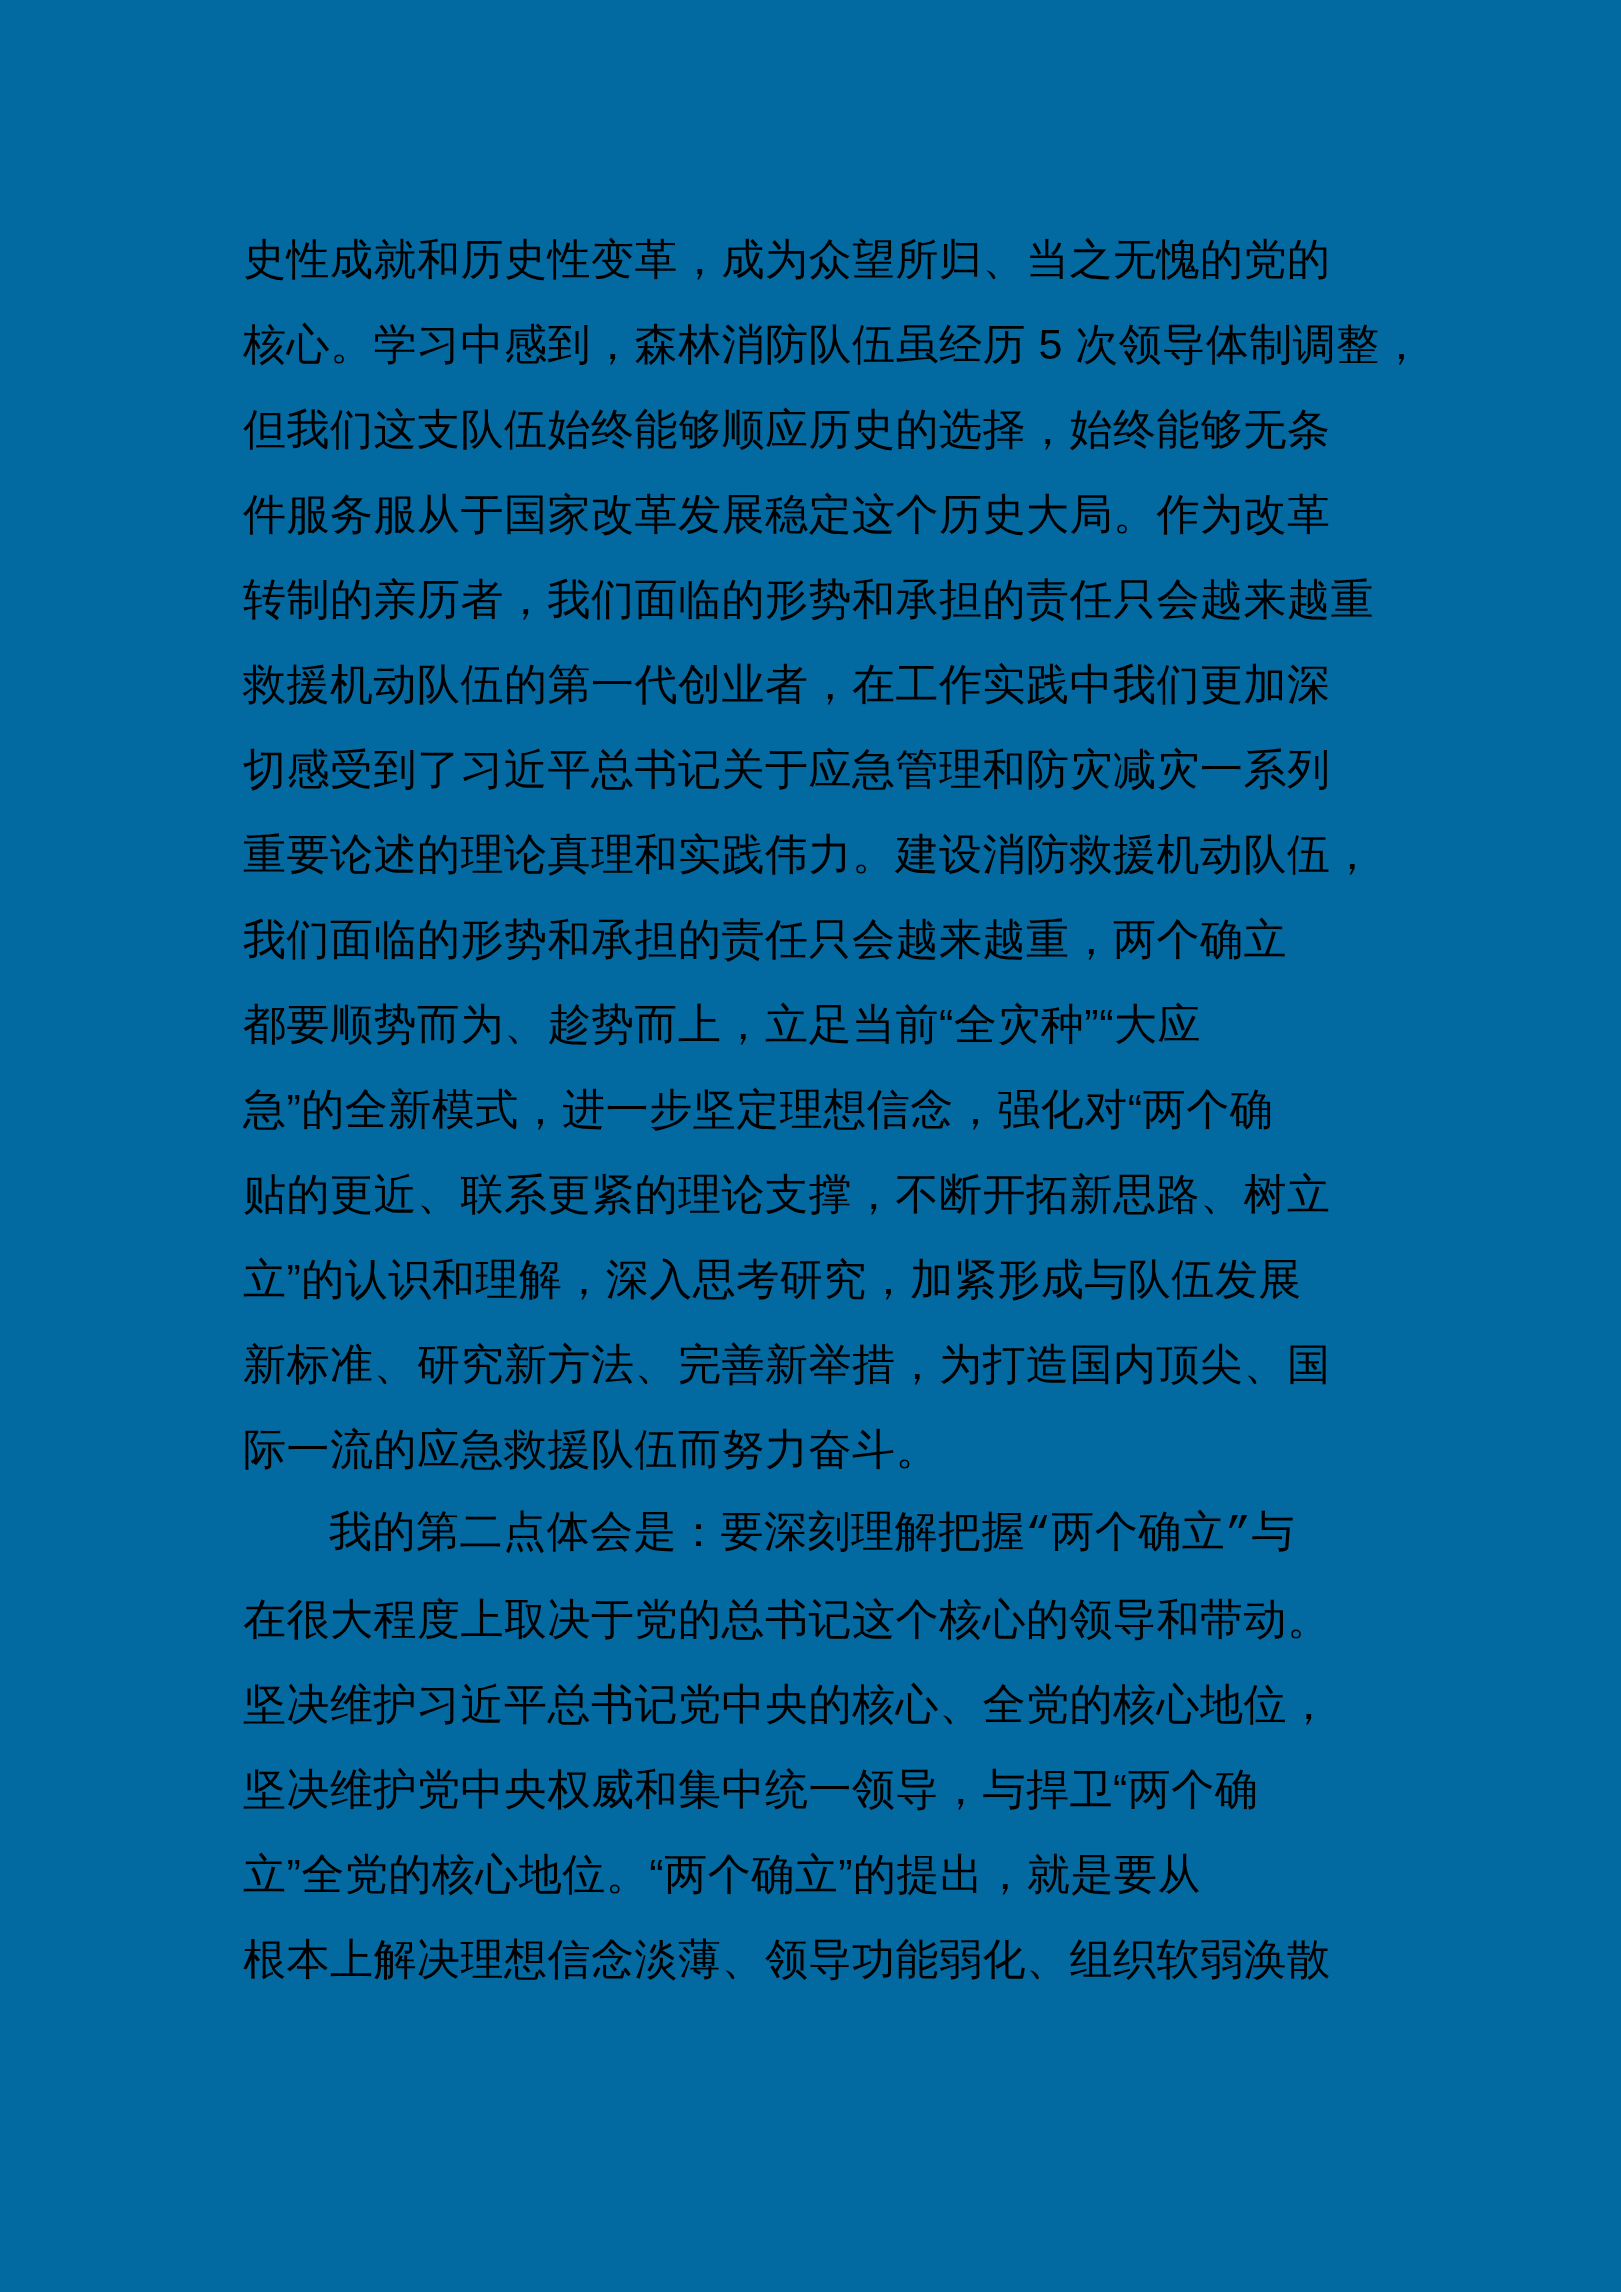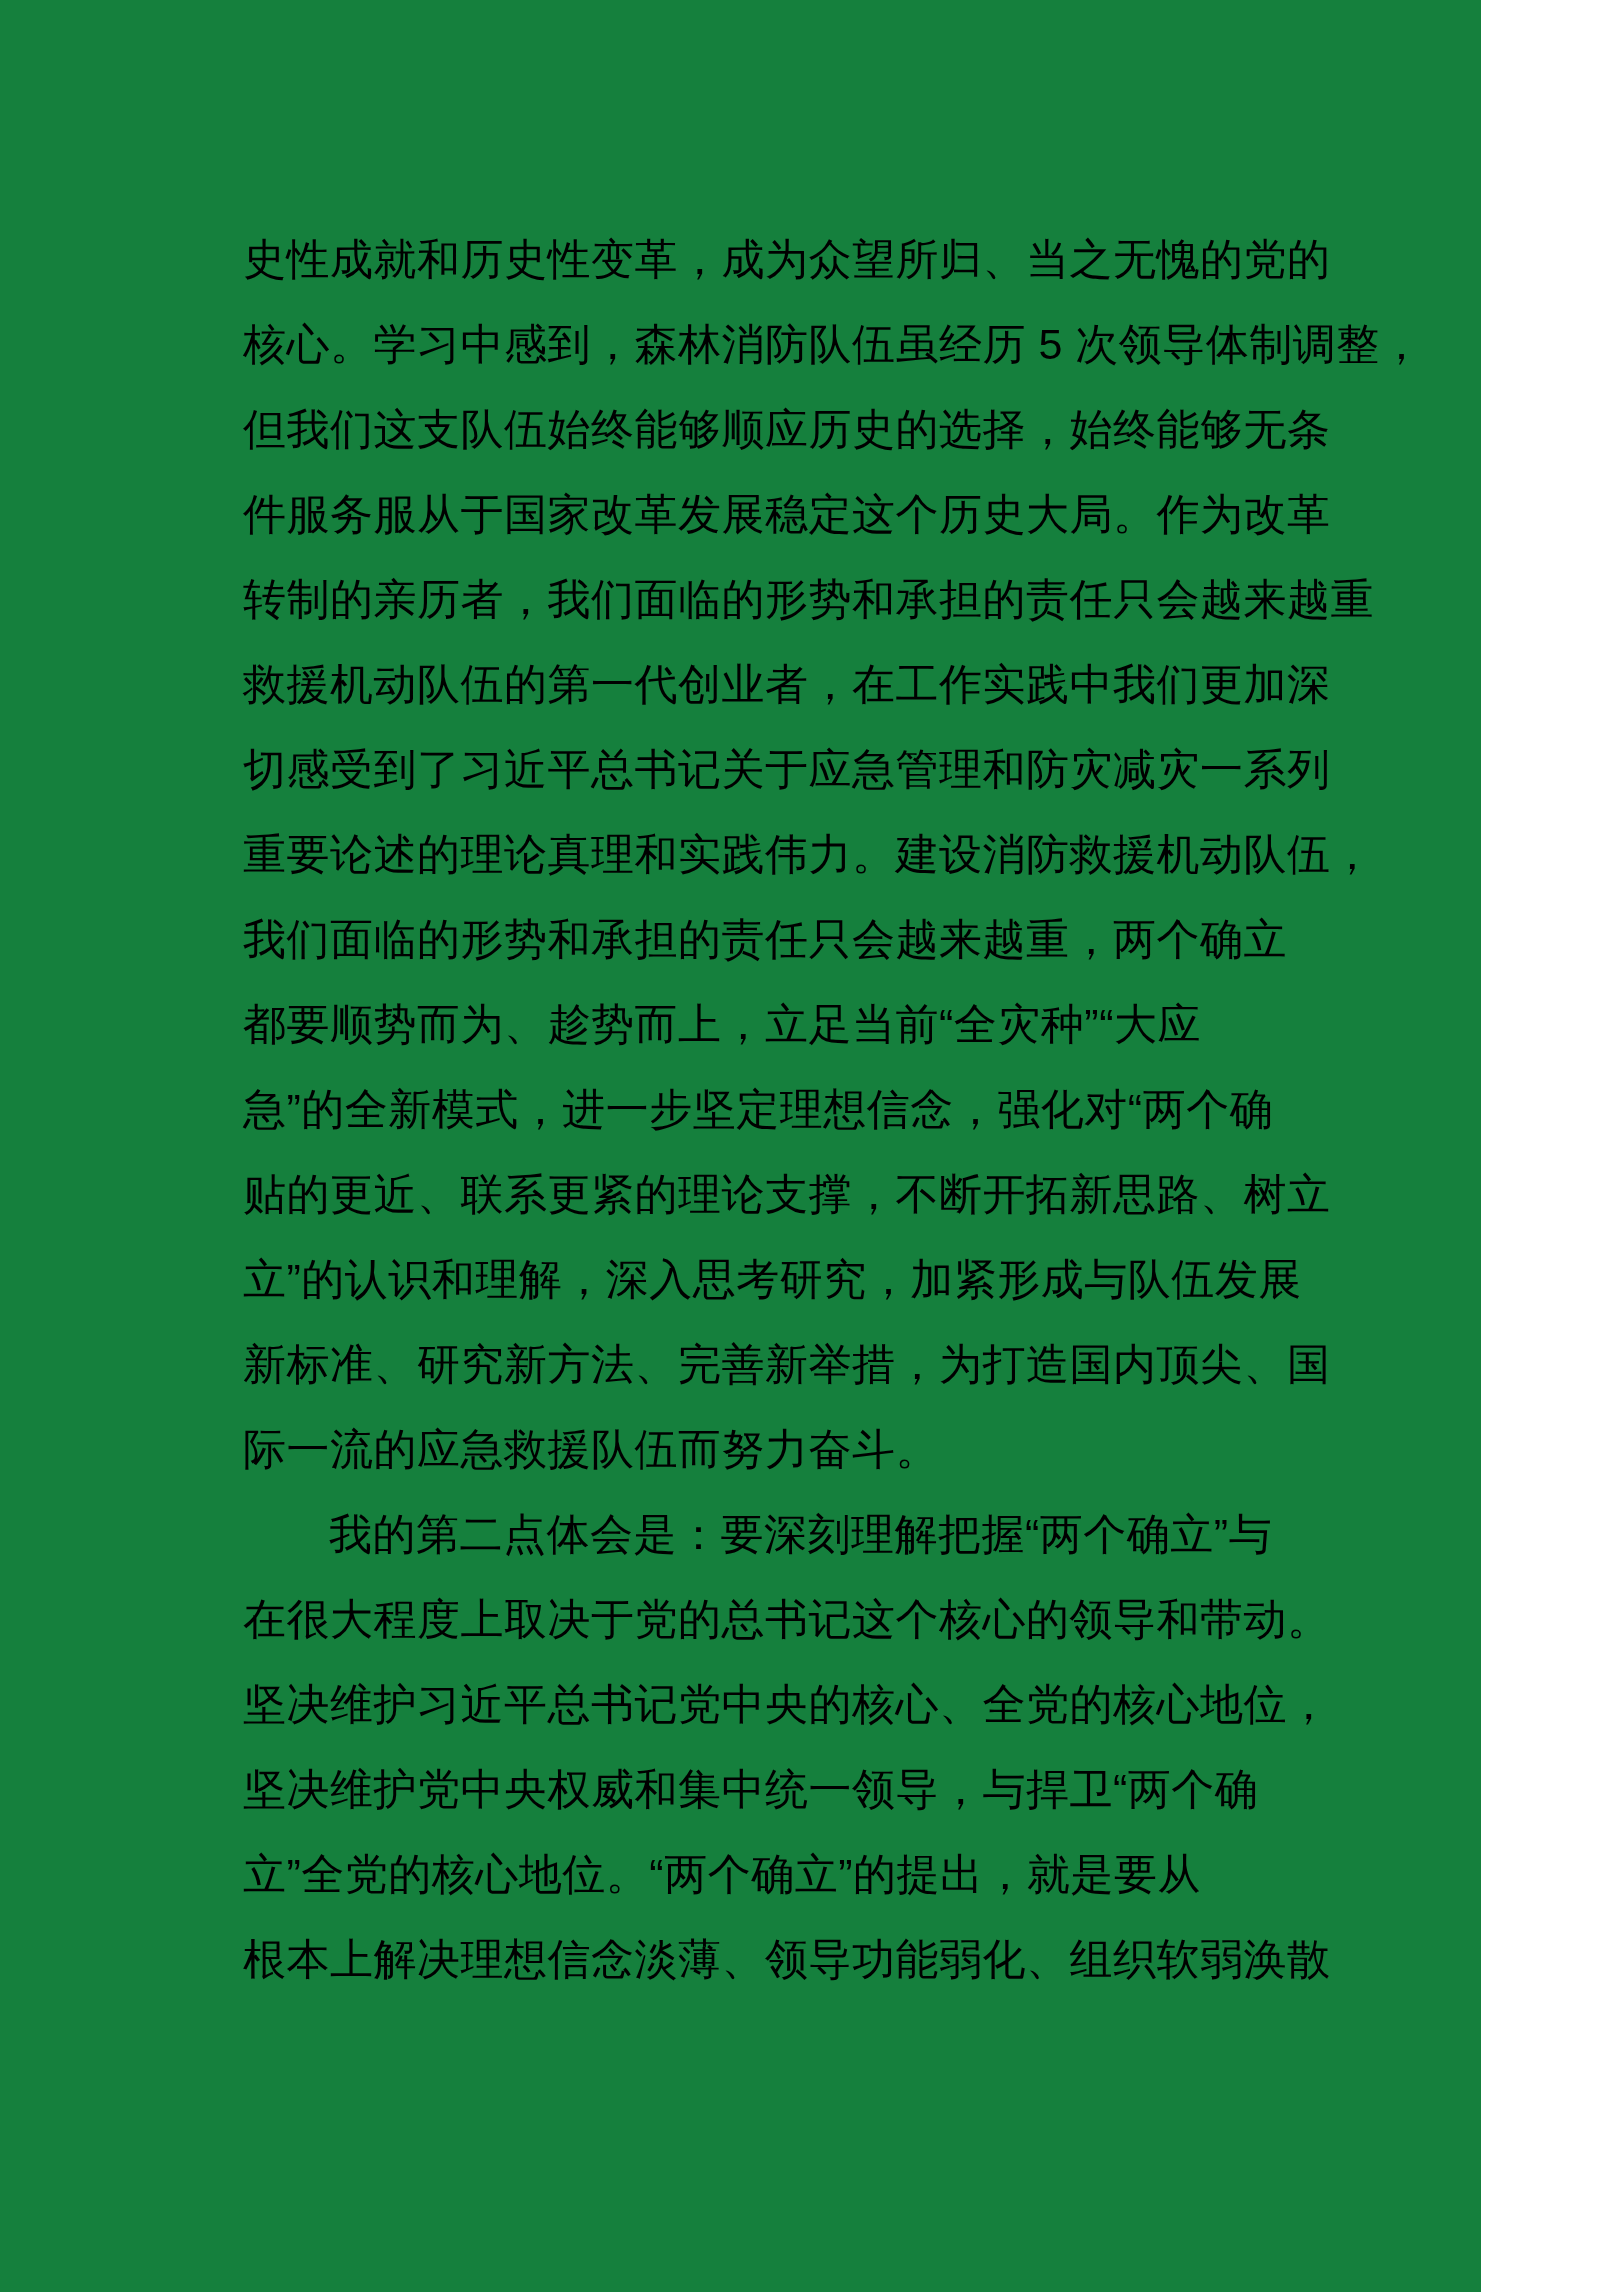--- a/index.html
+++ b/index.html
@@ -2,43 +2,44 @@
 <html><head>
 <meta charset="utf-8">
 <style>
   html, body {
     margin: 0;
     padding: 0;
     background: #ffffff;
   }
   .page {
     position: relative;
-    width: 1481px;
+    width: 1621px;
     height: 2293px;
-    background: #15803d;
+    background: #0369a1;
     overflow: hidden;
     font-family: "Liberation Sans", "DejaVu Sans", sans-serif;
   }
   .doc-content {
     position: absolute;
     left: 243px;
     right: 235px;
     top: 217px;
     color: #000000;
     font-size: 43px;
     line-height: 85px;
     letter-spacing: 0.5px;
     text-align: left;
   }
   .doc-line {
     white-space: nowrap;
     height: 85px;
   }
   .doc-line.first-indent {
     padding-left: 86px;
+    font-family: Liberation Mono, monospace;
   }
   .run-bold {
     font-weight: 400;
   }
 </style>
 </head>
 <body>
 
 <div class="page">
   <div class="doc-content" id="doc-content" style="color: rgb(0, 0, 0);">

